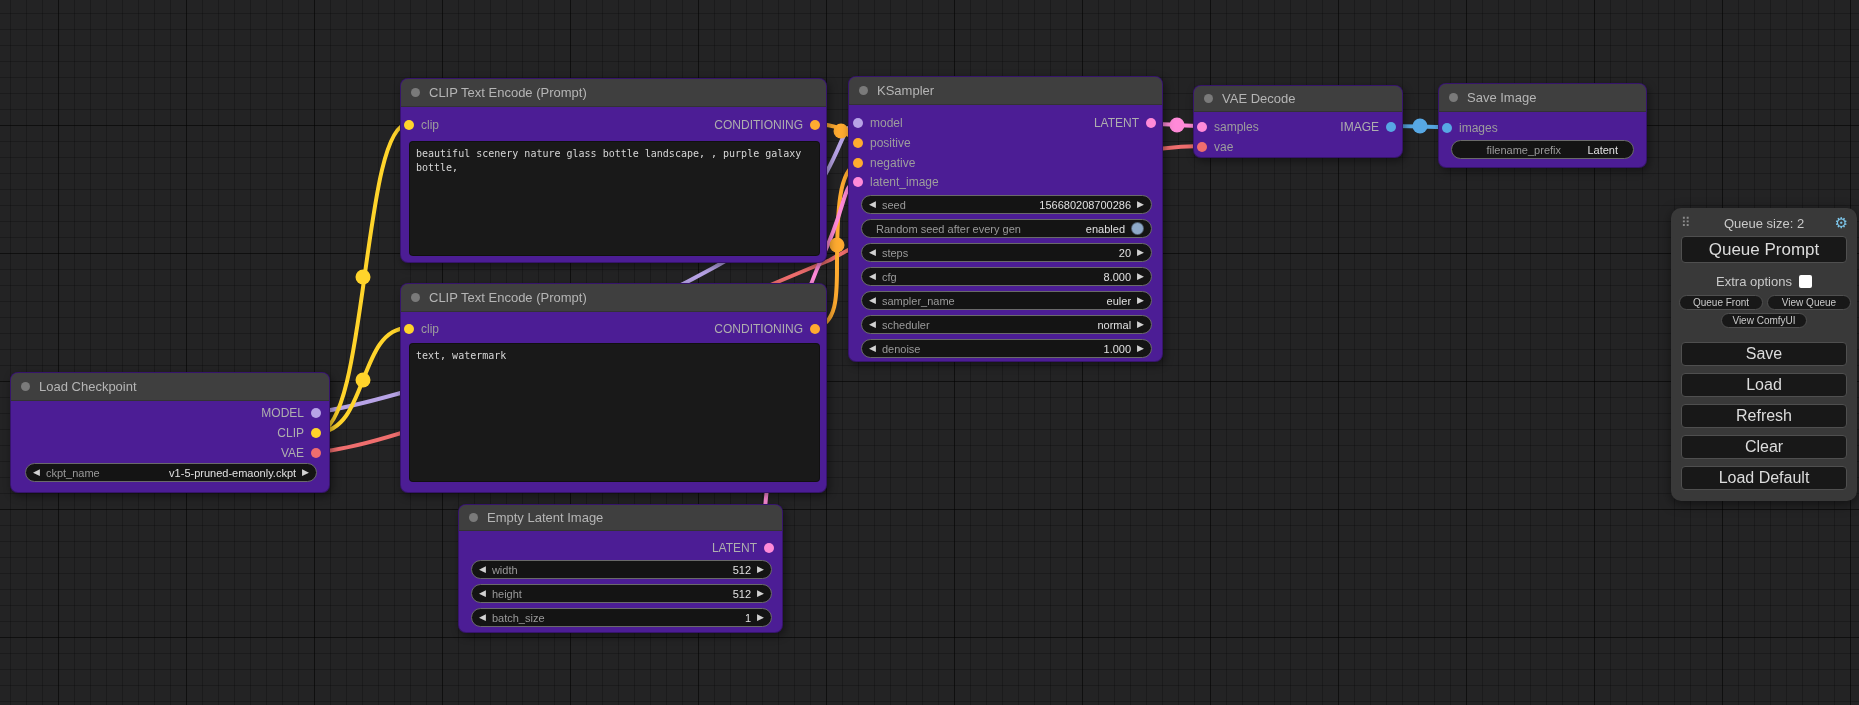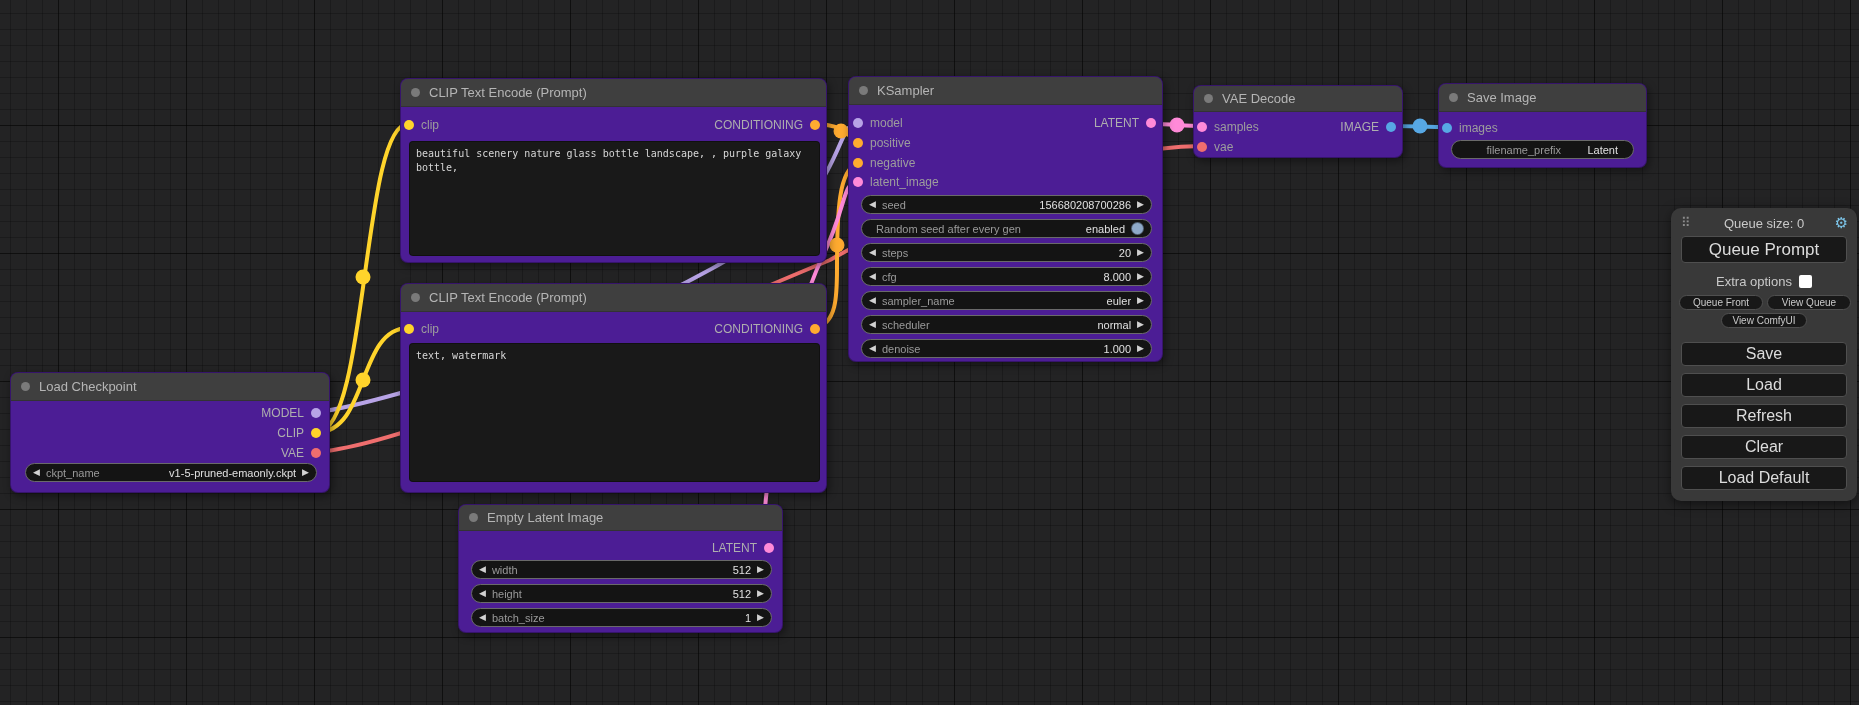--- a/index.html
+++ b/index.html
@@ -259,21 +259,21 @@
   </div>
   <div class="widget" style="left:12px;top:56px;width:183px;padding-left:14px">
     <span class="wlabel" style="text-align:center">filename_prefix</span>
     <span class="wvalue" style="margin-right:8px">Latent</span>
   </div>
 </div>
 
 <div class="qpanel">
   <div class="qheader">
     <span class="qhandle">⠿</span>
-    <span class="qsize">Queue size: 0</span>
+    <span class="qsize">Queue size: 2</span>
     <span class="qgear" style="color: rgb(124, 196, 232);">⚙</span>
   </div>
   <div class="qbtn big" style="top:28px;height:27px;font-size:17px">Queue Prompt</div>
   <div class="qextra">
     <span class="lbl">Extra options</span>
     <span class="qcheck"></span>
   </div>
   <div class="qbtn small" style="left:8px;top:87px;width:84px">Queue Front</div>
   <div class="qbtn small" style="left:96px;top:87px;width:84px">View Queue</div>
   <div class="qbtn small" style="left:50px;top:105px;width:86px">View ComfyUI</div>

